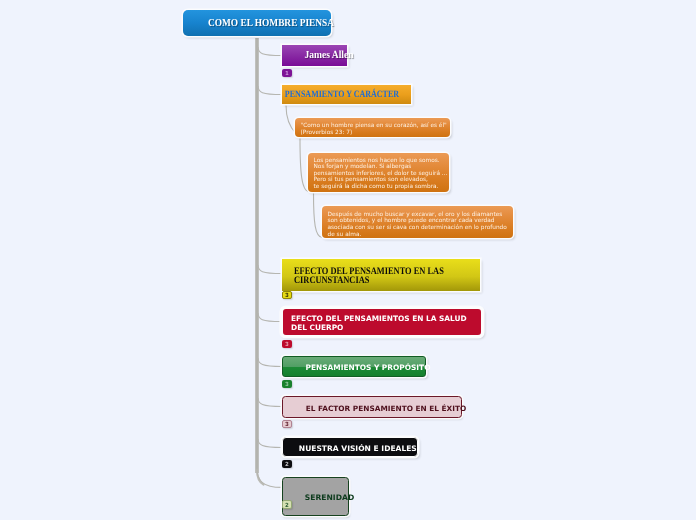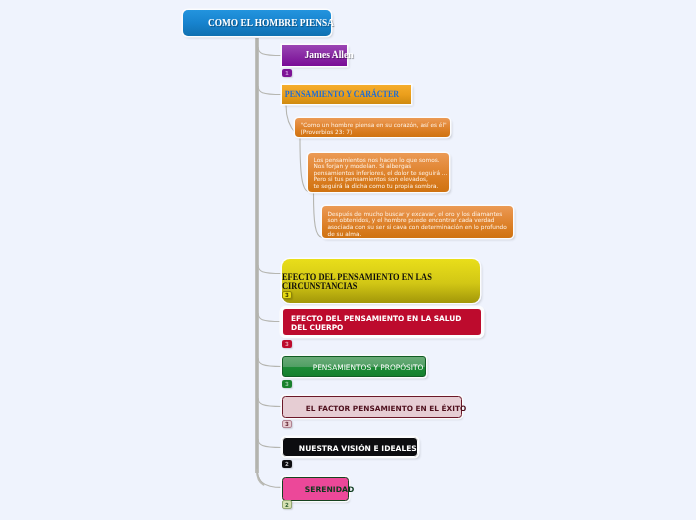--- a/index.html
+++ b/index.html
@@ -38,56 +38,56 @@
 
   .orange{background:linear-gradient(180deg,#eb9a55 0%,#e38a3a 35%,#d97c20 70%,#cf7210 100%);
     box-shadow:0 0 0 1.6px #fbfcfe, 1.5px 2px 2.5px rgba(0,0,0,.16);border-radius:4px;color:#fdefe0;
     font-family:"DejaVu Sans",sans-serif;font-size:5.8px;line-height:6.6px;align-items:flex-start;}
   .orange span{white-space:pre-line;}
   #n-o1{left:295px;top:118.4px;width:155px;height:19px;padding:5.0px 0 0 5.5px;}
   #n-o2{left:308px;top:152.5px;width:141px;height:39.5px;padding:5.0px 0 0 5.5px;}
   #n-o3{left:322px;top:206.3px;width:191px;height:32px;padding:5.6px 0 0 5.5px;}
 
   
-  #n-circ{left:282px;top:259px;width:198px;height:44px;border-radius:8px;
+  #n-circ{left:282px;top:259px;width:198px;height:32px;border-radius:0;
     background:linear-gradient(180deg,#e9de1a 0%,#d2c715 55%,#a29709 100%);
-    box-shadow:0 0 0 1.6px #fbfcfe, 1.5px 2px 2.5px rgba(0,0,0,.16);padding-left:0;}
+    box-shadow:0 0 0 1.6px #fbfcfe, 1.5px 2px 2.5px rgba(0,0,0,.16);padding-left:12px;}
   #n-circ span{font-family:"Liberation Serif",serif;font-weight:bold;font-size:10px;color:#0c0c0c;
     line-height:9.2px;white-space:pre-line;transform:scaleX(.839);transform-origin:left center;position:relative;top:1.2px;}
   #b-circ{left:282px;top:291px;width:10px;height:8px;background:#e6da12;color:#2b2803;border:0.8px solid #8e8406;}
 
   
   #n-salud{left:281px;top:307px;width:202px;height:30px;border-radius:5px;
     background:#bd0b2d;border:2px solid #fdfdfd;
     box-shadow:0 0 0 1.6px #fbfcfe, 1.5px 2px 2.5px rgba(0,0,0,.16);padding-left:8px;}
   #n-salud span{font-family:"DejaVu Sans",sans-serif;font-weight:bold;font-size:7.4px;color:#fff;line-height:9.2px;white-space:pre-line;position:relative;top:1.3px;}
   #b-salud{left:282px;top:340px;width:10px;height:8px;background:#bd0b2d;color:#eda9b8;}
 
   
   #n-prop{left:282px;top:356px;width:144px;height:21px;border-radius:3px;
     background:linear-gradient(180deg,#6aab78 0%,#4f9e63 54%,#1c8a36 54%,#15802d 100%);
     border:1.5px solid #125d24;box-shadow:0 0 0 1.6px #fbfcfe, 1.5px 2px 2.5px rgba(0,0,0,.16);justify-content:center;}
-  #n-prop span{font-family:"DejaVu Sans",sans-serif;font-weight:normal;font-size:7.42px;color:#fff;position:relative;top:1.2px;}
+  #n-prop span{font-family:"DejaVu Sans",sans-serif;font-weight:bold;font-size:7.42px;color:#fff;position:relative;top:1.2px;}
   #b-prop{left:282px;top:380px;width:10px;height:8px;background:#19812d;color:#9ccda8;}
 
   
   #n-fact{left:282px;top:396px;width:180px;height:22px;border-radius:3.5px;
     background:#e6cdd3;border:1.7px solid #6b1828;box-shadow:0 0 0 1.6px #fbfcfe, 1px 1.5px 2px rgba(0,0,0,.12);justify-content:center;}
   #n-fact span{font-family:"DejaVu Sans",sans-serif;font-weight:bold;font-size:7.36px;color:#4e0f1c;position:relative;top:1px;}
   #b-fact{left:282px;top:420px;width:10px;height:8px;background:#e6ccd2;color:#53101f;border:0.8px solid #b08292;}
 
   
   #n-vis{left:281.8px;top:436.8px;width:136px;height:20.4px;border-radius:4px;
     background:#0d0d10;border:1.4px solid #fdfdfd;box-shadow:0 0 0 1.6px #fbfcfe, 1.5px 2px 2.5px rgba(0,0,0,.16);justify-content:flex-end;}
   #n-vis span{font-family:"DejaVu Sans",sans-serif;font-weight:bold;font-size:7.55px;color:#fff;position:relative;top:1.3px;}
   #b-vis{left:282px;top:460px;width:10px;height:8px;background:#0d0d10;color:#c9c9cc;}
 
   
-  #n-ser{left:282px;top:476.6px;width:67px;height:24px;border-radius:3.5px;
-    background:#ec4899;border:1.7px solid #16421f;box-shadow:0 0 0 1.6px #fbfcfe, 1px 1.5px 2px rgba(0,0,0,.16);justify-content:center;}
+  #n-ser{left:282px;top:476.6px;width:67px;height:39px;border-radius:3.5px;
+    background:#a3a3a3;border:1.7px solid #16421f;box-shadow:0 0 0 1.6px #fbfcfe, 1px 1.5px 2px rgba(0,0,0,.16);justify-content:center;}
   #n-ser span{font-family:"DejaVu Sans",sans-serif;font-weight:bold;font-size:7.6px;color:#0c3a1c;position:relative;top:1px;}
   #b-ser{left:282px;top:500px;width:10px;height:9px;background:#d5e0b2;color:#2a5a30;border:0.8px solid #94a874;}
 </style>
 </head>
 <body>
 
 <div class="canvas">
   <svg class="links" viewBox="0 0 696 520">
     <g fill="none" stroke="#b5b5b0" stroke-width="1.1">
       <path d="M257,38 L257,473" stroke="#b3b3ae" stroke-width="3.6" stroke-linecap="butt"></path>
@@ -137,21 +137,21 @@
 de su alma.</span>
   </div>
 
   <div class="node" id="n-circ">
     <span>EFECTO DEL PENSAMIENTO EN LAS
 CIRCUNSTANCIAS</span>
   </div>
   <div class="badge" id="b-circ">3</div>
 
   <div class="node" id="n-salud">
-    <span>EFECTO DEL PENSAMIENTO EN LA SALUD
+    <span>EFECTO DEL PENSAMIENTOS EN LA SALUD
 DEL CUERPO</span>
   </div>
   <div class="badge" id="b-salud">3</div>
 
   <div class="node" id="n-prop">
     <span>PENSAMIENTOS Y PROPÓSITO</span>
   </div>
   <div class="badge" id="b-prop">3</div>
 
   <div class="node" id="n-fact">

